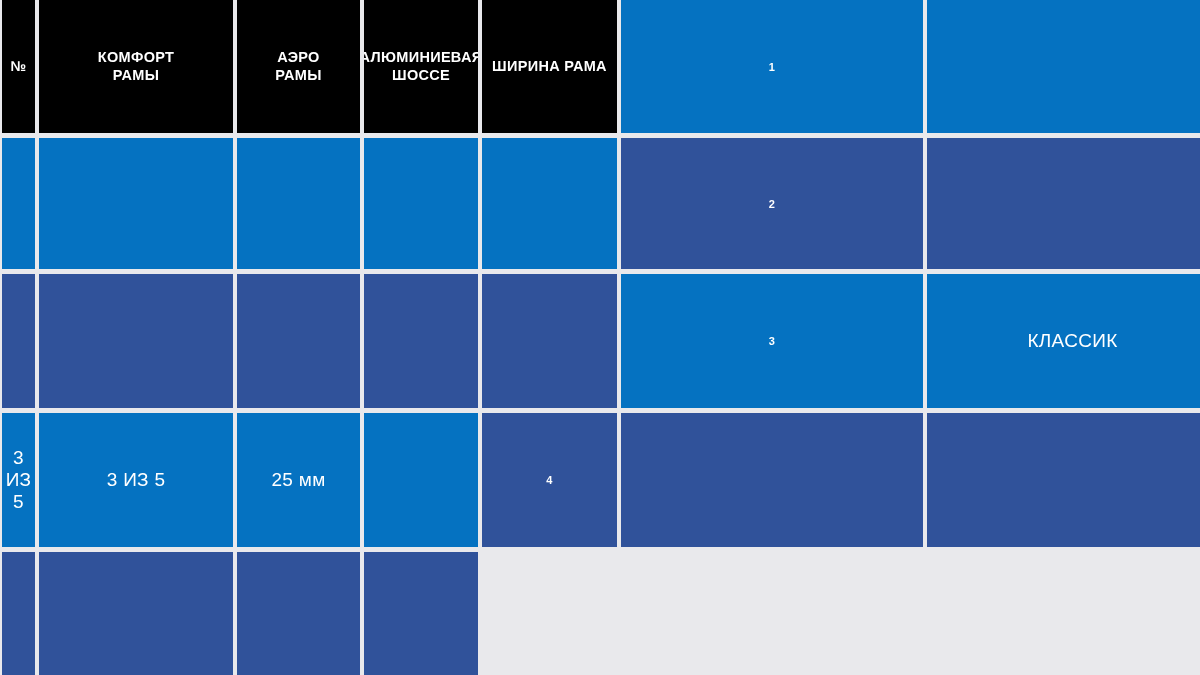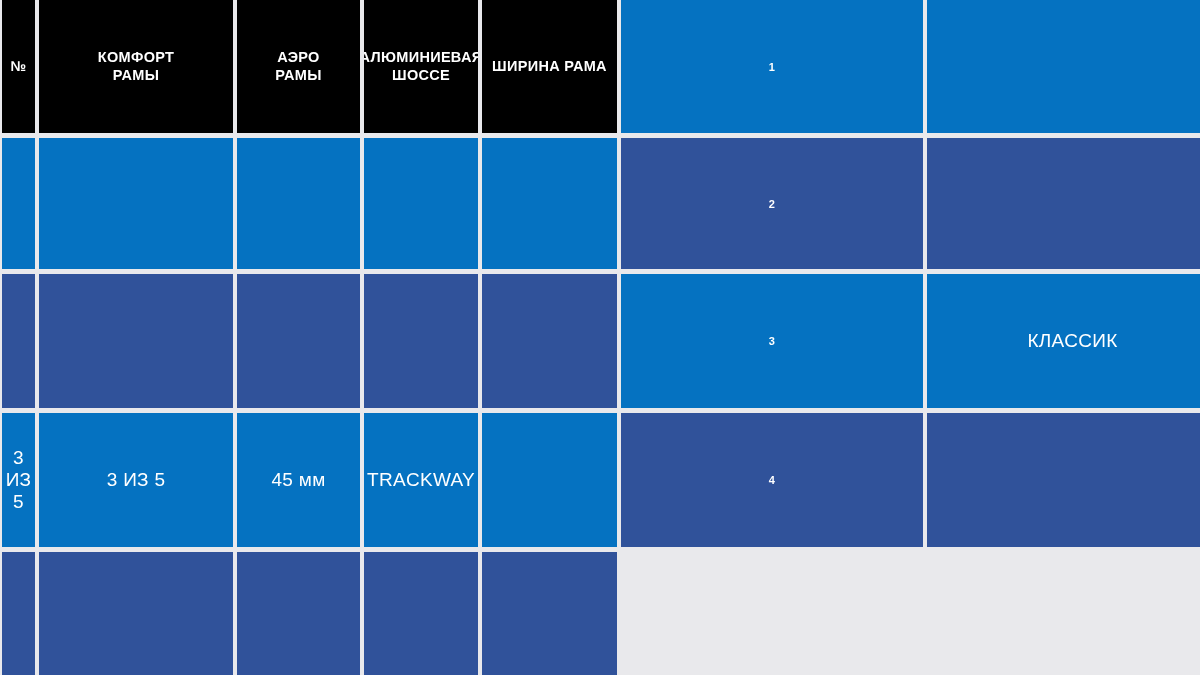--- a/index.html
+++ b/index.html
@@ -152,24 +152,21 @@
     <div class="cell body row-light">
       <span class="cell-label">КЛАССИК</span>
     </div>
     <div class="cell body row-light">
       <span class="cell-label">3 ИЗ 5</span>
     </div>
     <div class="cell body row-light">
       <span class="cell-label">3 ИЗ 5</span>
     </div>
     <div class="cell body row-light">
-      <span class="cell-label">45 мм</span>
-    </div>
-    <div class="cell body row-light">
-      <span class="cell-label">TRACKWAY</span>
+      <span class="cell-label">25 мм</span>
     </div>
     <div class="cell body row-light">
       <span class="cell-label"></span>
     </div>
 
     <div class="cell body num row-dark">
       <span class="cell-label">4</span>
     </div>
     <div class="cell body row-dark">
       <span class="cell-label"></span>

